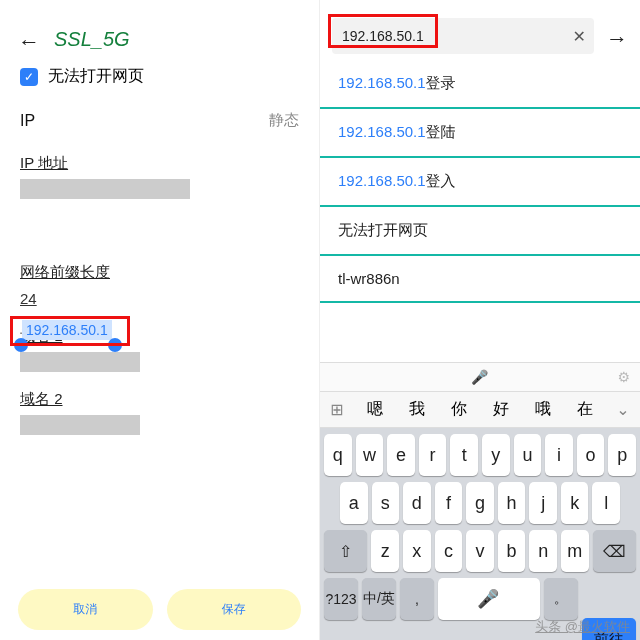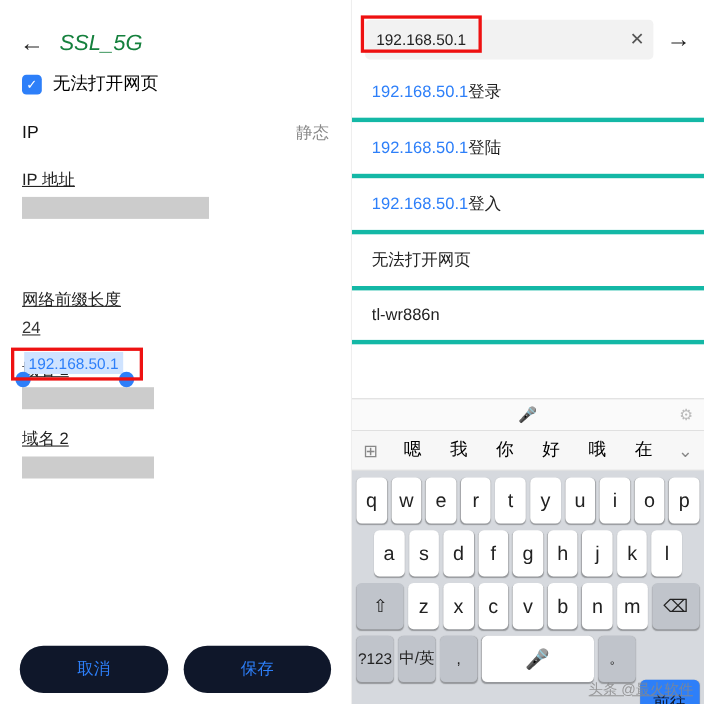--- a/index.html
+++ b/index.html
@@ -27,30 +27,30 @@
   .context-menu span { cursor:pointer; }
   .dots { font-size:18px; font-weight:bold; letter-spacing:1px; }
 
   .redbox-left { position:absolute; top:316px; left:10px; width:120px; height:30px; border:3px solid #e11; z-index:4; }
   .ip-text { position:absolute; top:320px; left:22px; font-size:14px; color:#2d7ff9; background:#cfe3ff; padding:2px 4px; z-index:3; }
   .sel-handle { position:absolute; width:14px; height:14px; background:#2d7ff9; border-radius:50%; z-index:3; }
   .sel-handle.l { top:338px; left:14px; }
   .sel-handle.r { top:338px; left:108px; }
 
   .bottom-btns { position:absolute; bottom:10px; left:0; right:0; display:flex; gap:14px; padding:0 18px; }
-  .btn { flex:1; background:#0f172a; color:#2d7ff9; text-align:center; padding:12px 0; border-radius:24px; font-size:15px; }
+  .btn { flex:1; background:#fef9c3; color:#2d7ff9; text-align:center; padding:12px 0; border-radius:24px; font-size:12px; }
 
   
   .search-row { display:flex; align-items:center; padding:10px 6px 6px 12px; gap:6px; }
   .search-input { flex:1; height:36px; background:#f2f2f2; border-radius:4px; display:flex; align-items:center; padding:0 28px 0 10px; font-size:14px; color:#222; position:relative; }
   .clear-x { position:absolute; right:8px; color:#555; font-size:16px; }
   .go-arrow { font-size:22px; color:#222; padding:0 6px; }
   .redbox-right { position:absolute; top:14px; left:8px; width:110px; height:34px; border:3px solid #e11; z-index:4; }
 
-  .sugg { padding:14px 18px; font-size:15px; color:#222; border-bottom:4px solid #14b8a6; }
+  .sugg { padding:14px 18px; font-size:15px; color:#222; border-bottom:2px solid #14b8a6; }
   .sugg .hl { color:#2d7ff9; }
 
   .voice-bar { position:absolute; bottom:248px; left:0; right:0; text-align:center; font-size:14px; color:#444; padding:6px 0; background:#fafafa; border-top:1px solid #ddd; border-bottom:1px solid #ddd; display:flex; align-items:center; justify-content:center; gap:6px; }
   .gear { position:absolute; right:10px; color:#bbb; }
 
   .cand-row { position:absolute; bottom:212px; left:0; right:0; height:36px; background:#f7f7f7; border-bottom:1px solid #ddd; display:flex; align-items:center; font-size:16px; }
   .cand-row .grid-ic { width:34px; text-align:center; color:#888; }
   .cand-row .cands { flex:1; display:flex; justify-content:space-around; }
   .cand-row .drop { width:34px; text-align:center; color:#888; }
 

